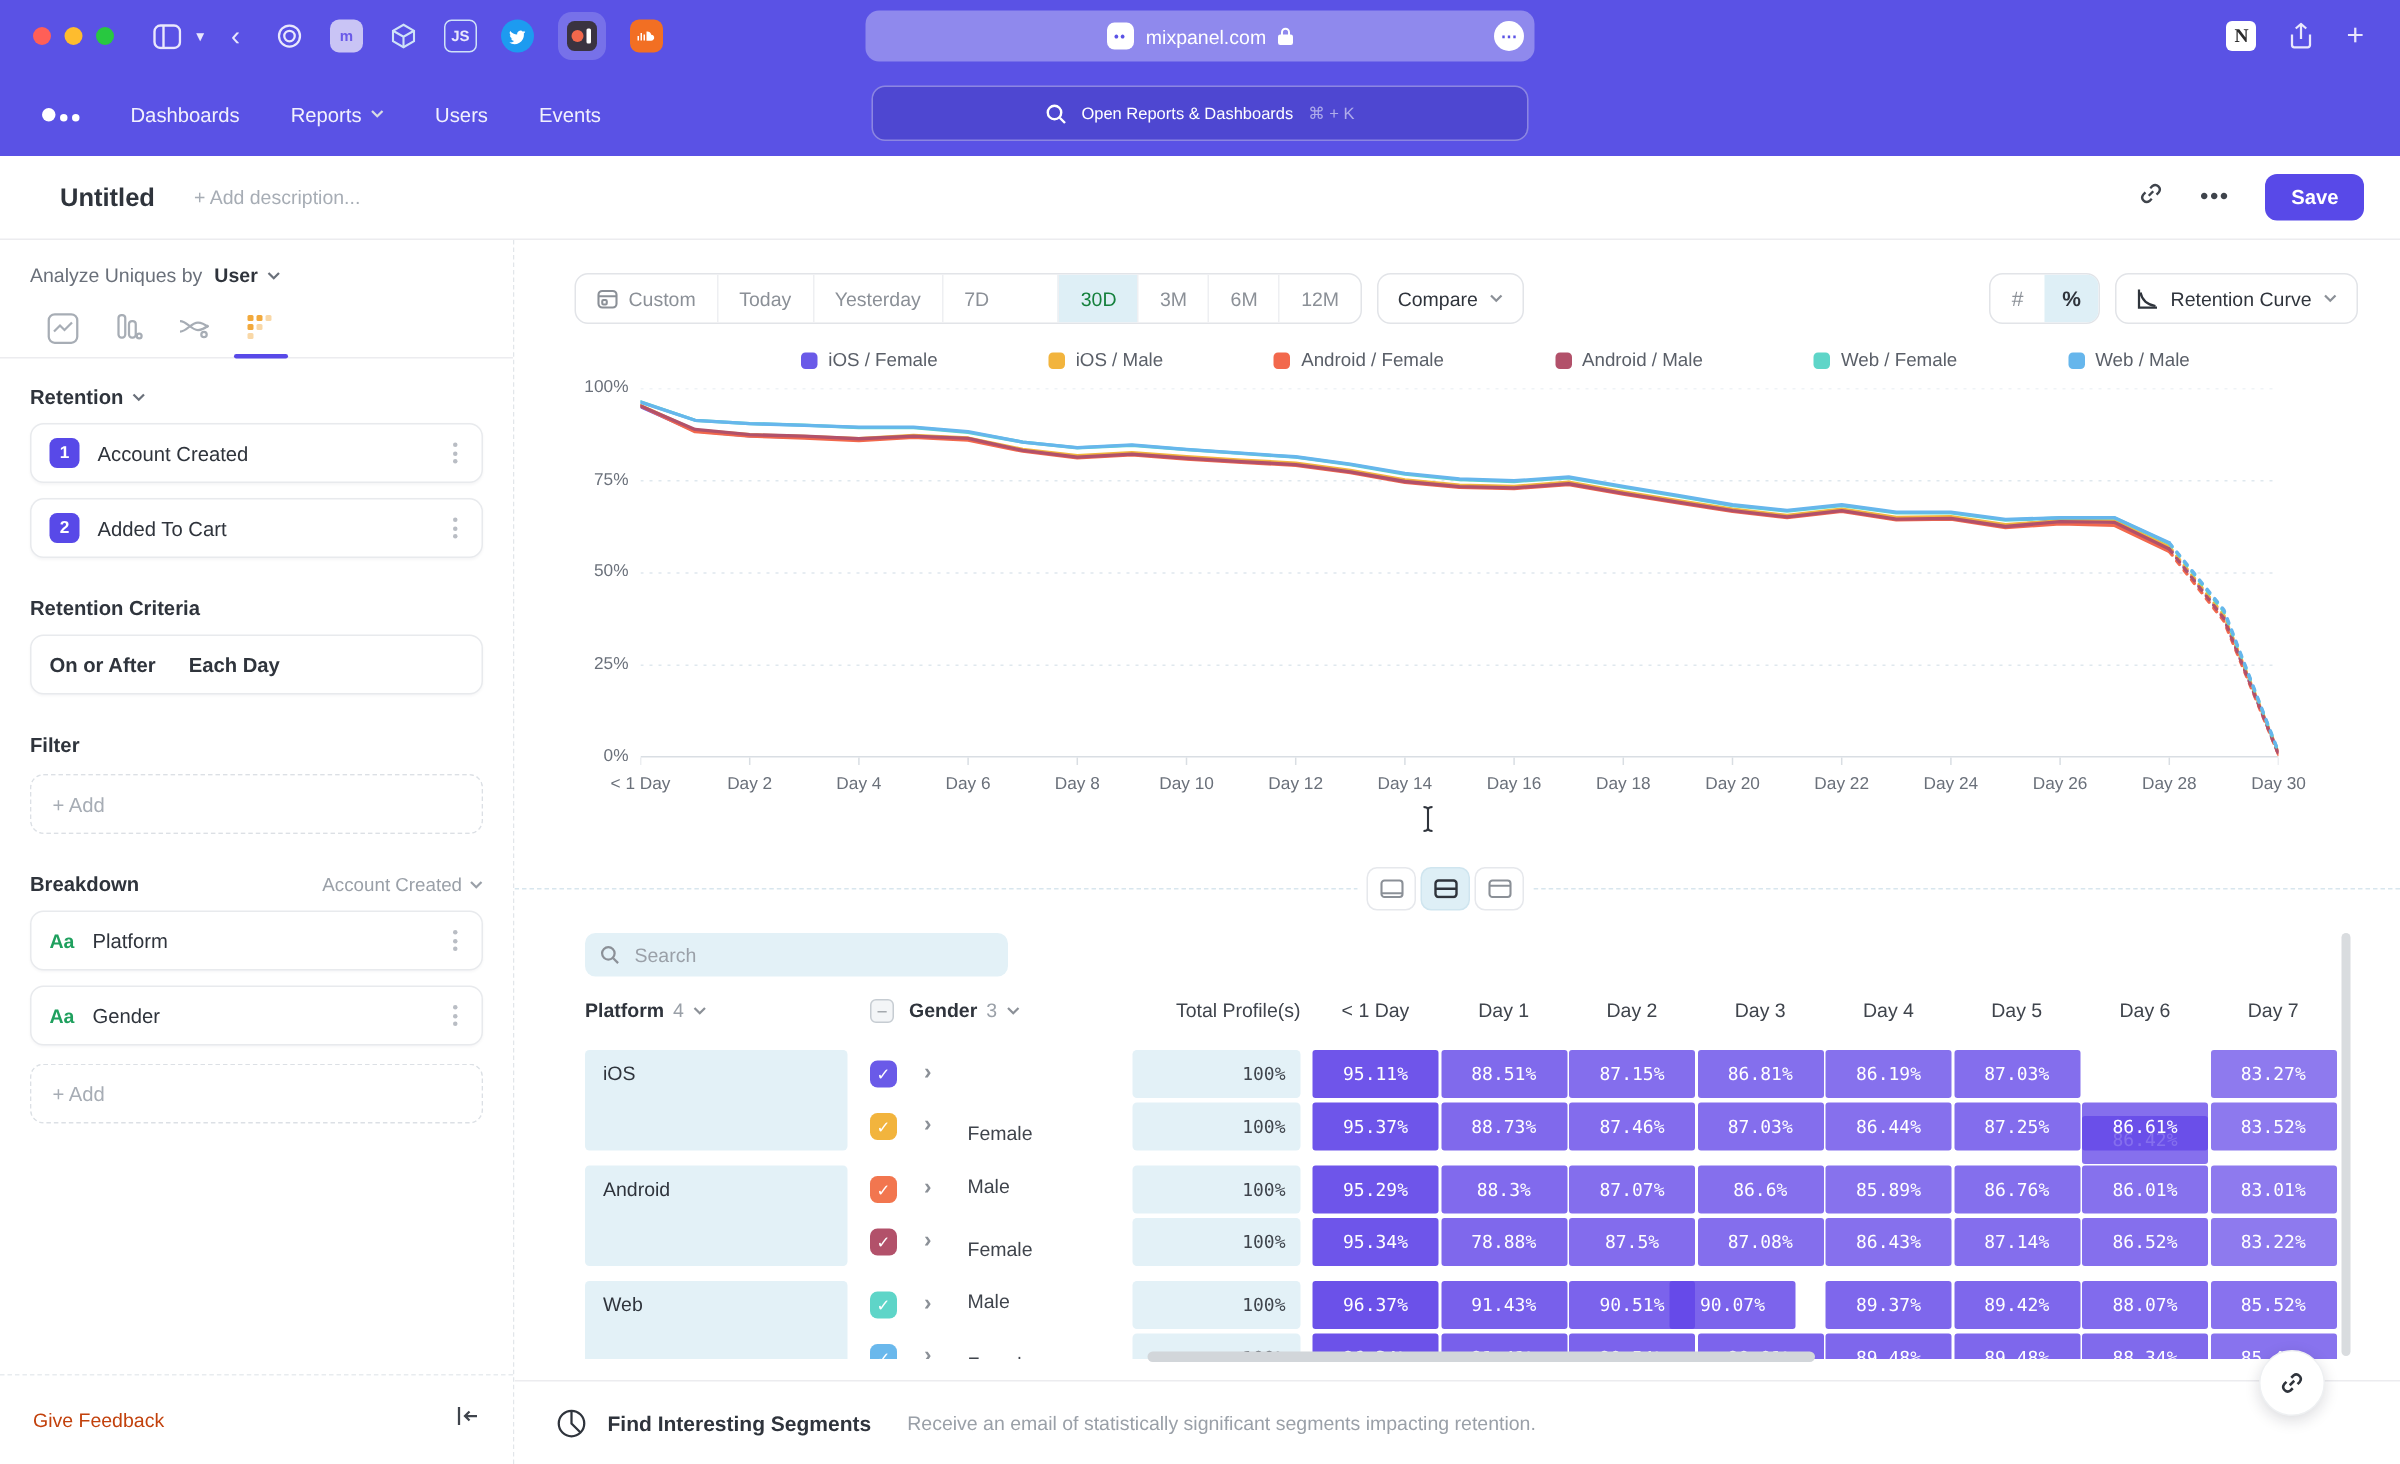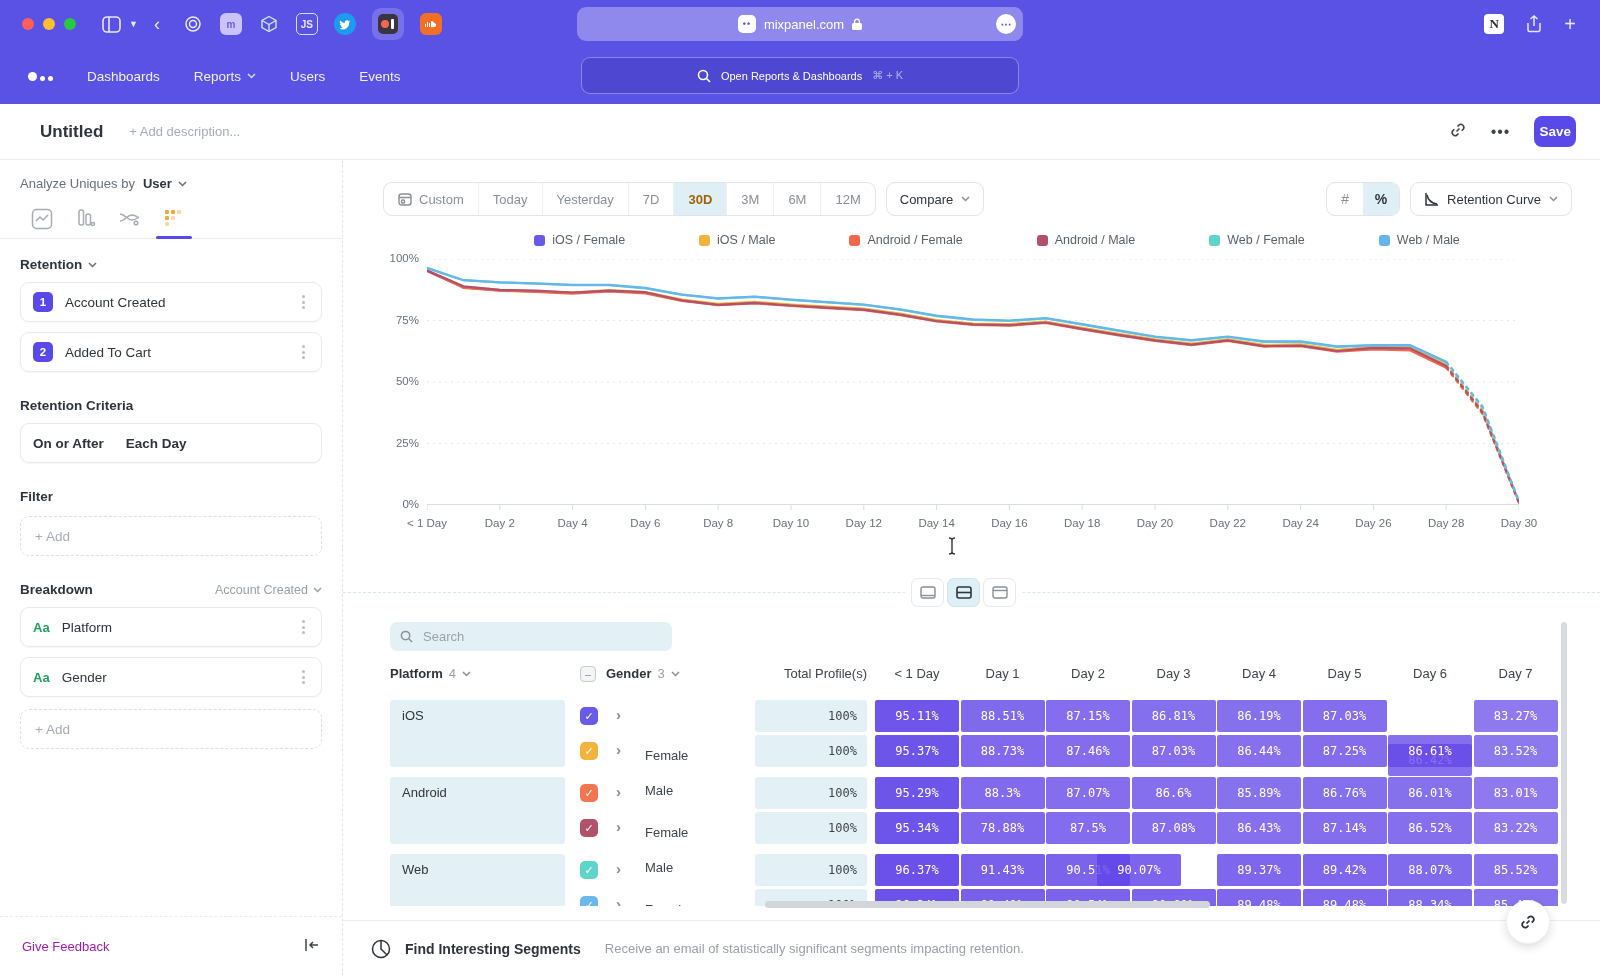--- a/index.html
+++ b/index.html
@@ -44,21 +44,21 @@
   .org .o1{font-size:13px;font-weight:bold;}
   .org .o2{font-size:11.5px;color:rgba(255,255,255,.75);}
 
   
   .rheader{position:absolute;top:104px;left:0;right:0;height:56px;background:#fff;
            border-bottom:1px solid #ECECEF;display:flex;align-items:center;}
   .rtitle{font-size:17px;font-weight:bold;margin-left:40px;}
   .rdesc{font-size:13px;color:#A7ADB5;margin-left:26px;}
   .rheader-right{position:absolute;right:24px;display:flex;align-items:center;gap:24px;}
   .save-btn{background:#5849E8;color:#fff;font-size:13.5px;font-weight:bold;border:none;
-            height:31px;padding:0 5px;border-radius:8px;cursor:pointer;}
+            height:31px;padding:0 17px;border-radius:8px;cursor:pointer;}
   .dots-h{color:#3F444C;font-size:16px;letter-spacing:1px;cursor:pointer;}
 
   
   .sidebar{position:absolute;top:160px;left:0;width:343px;bottom:0;background:#fff;
            border-right:1px dashed #E2E6EA;}
   .analyze-row{padding:16px 20px 0 20px;font-size:13px;color:#6A707A;display:flex;align-items:center;gap:6px;}
   .analyze-row .val{color:#2F343C;font-weight:bold;margin-left:2px;}
   .tabs{position:relative;display:flex;gap:20px;padding:16px 0 0 30px;height:48px;border-bottom:1px solid #ECECEF;}
   .tab{width:24px;height:24px;display:flex;align-items:center;justify-content:center;cursor:pointer;}
   .tab-underline{position:absolute;bottom:-1px;left:156px;width:36px;height:3px;background:#5849E8;border-radius:2px;}
@@ -74,30 +74,30 @@
   .aa{color:#1FA05E;font-weight:bold;font-size:13px;margin-right:12px;}
   .card .lbl{font-size:13.5px;color:#2F343C;flex:1;}
   .kebab{display:flex;flex-direction:column;gap:2.5px;padding:4px;cursor:pointer;}
   .kebab i{width:3px;height:3px;border-radius:50%;background:#B9BDC4;display:block;}
   .add-btn{height:40px;border:1px dashed #DCE0E5;border-radius:9px;display:flex;align-items:center;
            padding:0 14px;color:#A7ADB5;font-size:13.5px;margin-top:12px;cursor:pointer;}
   .crit-card{gap:22px;}
   .crit-card span{font-size:13.5px;font-weight:bold;color:#2F343C;}
   .side-footer{position:absolute;bottom:0;left:0;right:0;height:60px;border-top:1px dashed #E8ECEF;
                display:flex;align-items:center;justify-content:space-between;padding:0 22px;}
-  .give-fb{color:#a21caf;font-size:13px;cursor:pointer;}
+  .give-fb{color:#c2410c;font-size:13px;cursor:pointer;}
 
   
   .main{position:absolute;top:160px;left:343px;right:0;bottom:0;background:#fff;overflow:hidden;}
   .controls{position:absolute;top:22px;left:40px;right:28px;height:34px;display:flex;align-items:center;}
   .seg-group{display:flex;border:1px solid #E2E4E8;border-radius:9px;overflow:hidden;height:34px;background:#fff;}
   .seg{display:flex;align-items:center;gap:7px;padding:0 14px;font-size:13px;color:#8B9097;
        border-left:1px solid #EEEFF2;cursor:pointer;white-space:nowrap;}
   .seg:first-child{border-left:none;}
-  .seg.active{background:#DEEFF6;color:#a16207;font-weight:bold;}
+  .seg.active{background:#DEEFF6;color:#15803d;font-weight:normal;margin-left:32px;}
   .btn{display:flex;align-items:center;gap:8px;border:1px solid #E2E4E8;border-radius:9px;height:34px;
        padding:0 13px;font-size:13px;color:#2F343C;background:#fff;cursor:pointer;white-space:nowrap;}
   .btn .chev{color:#8B9097;}
   .compare{margin-left:10px;}
   .ctrl-spacer{flex:1;}
   .count-toggle{display:flex;border:1px solid #E2E4E8;border-radius:9px;overflow:hidden;height:34px;margin-right:10px;}
   .ct-seg{width:36px;display:flex;align-items:center;justify-content:center;font-size:14px;color:#8B9097;cursor:pointer;}
   .ct-seg.active{background:#DEEFF6;color:#2F343C;font-weight:bold;}
 
   .legend{position:absolute;top:73px;left:84px;width:1092px;display:flex;justify-content:center;gap:26px;}
@@ -731,21 +731,21 @@
         <div class="t-group" style="top: 154px;">
           <div class="plat-cell cell-blue">Web</div>
           <div class="t-row" style="top: 0px;">
             <span class="row-chk" style="background: rgb(94, 213, 200);">✓</span>
             <span class="row-chev">›</span>
             <span class="row-lbl">Female</span>
             <div class="total-cell cell-blue">100%</div>
             <div class="vc" style="left: 532px; background: rgba(98, 70, 232, 0.94);">96.37%</div>
             <div class="vc" style="left: 617.5px; background: rgba(98, 70, 232, 0.86);">91.43%</div>
             <div class="vc" style="left: 703px; background: rgba(98, 70, 232, 0.843);">90.51%</div>
-            <div class="vc" style="left: 754px; background: rgba(98, 70, 232, 0.835);">90.07%</div>
+            <div class="vc" style="left: 770px; background: rgba(98, 70, 232, 0.835);">90.07%</div>
             <div class="vc" style="left: 874px; background: rgba(98, 70, 232, 0.824);">89.37%</div>
             <div class="vc" style="left: 959.5px; background: rgba(98, 70, 232, 0.824);">89.42%</div>
             <div class="vc" style="left: 1045px; background: rgba(98, 70, 232, 0.8);">88.07%</div>
             <div class="vc" style="left: 1130.5px; background: rgba(98, 70, 232, 0.76);">85.52%</div>
           </div>
           <div class="t-row" style="top: 35px;">
             <span class="row-chk" style="background: rgb(106, 184, 236);">✓</span>
             <span class="row-chev">›</span>
             <span class="row-lbl">Male</span>
             <div class="total-cell cell-blue">100%</div>

